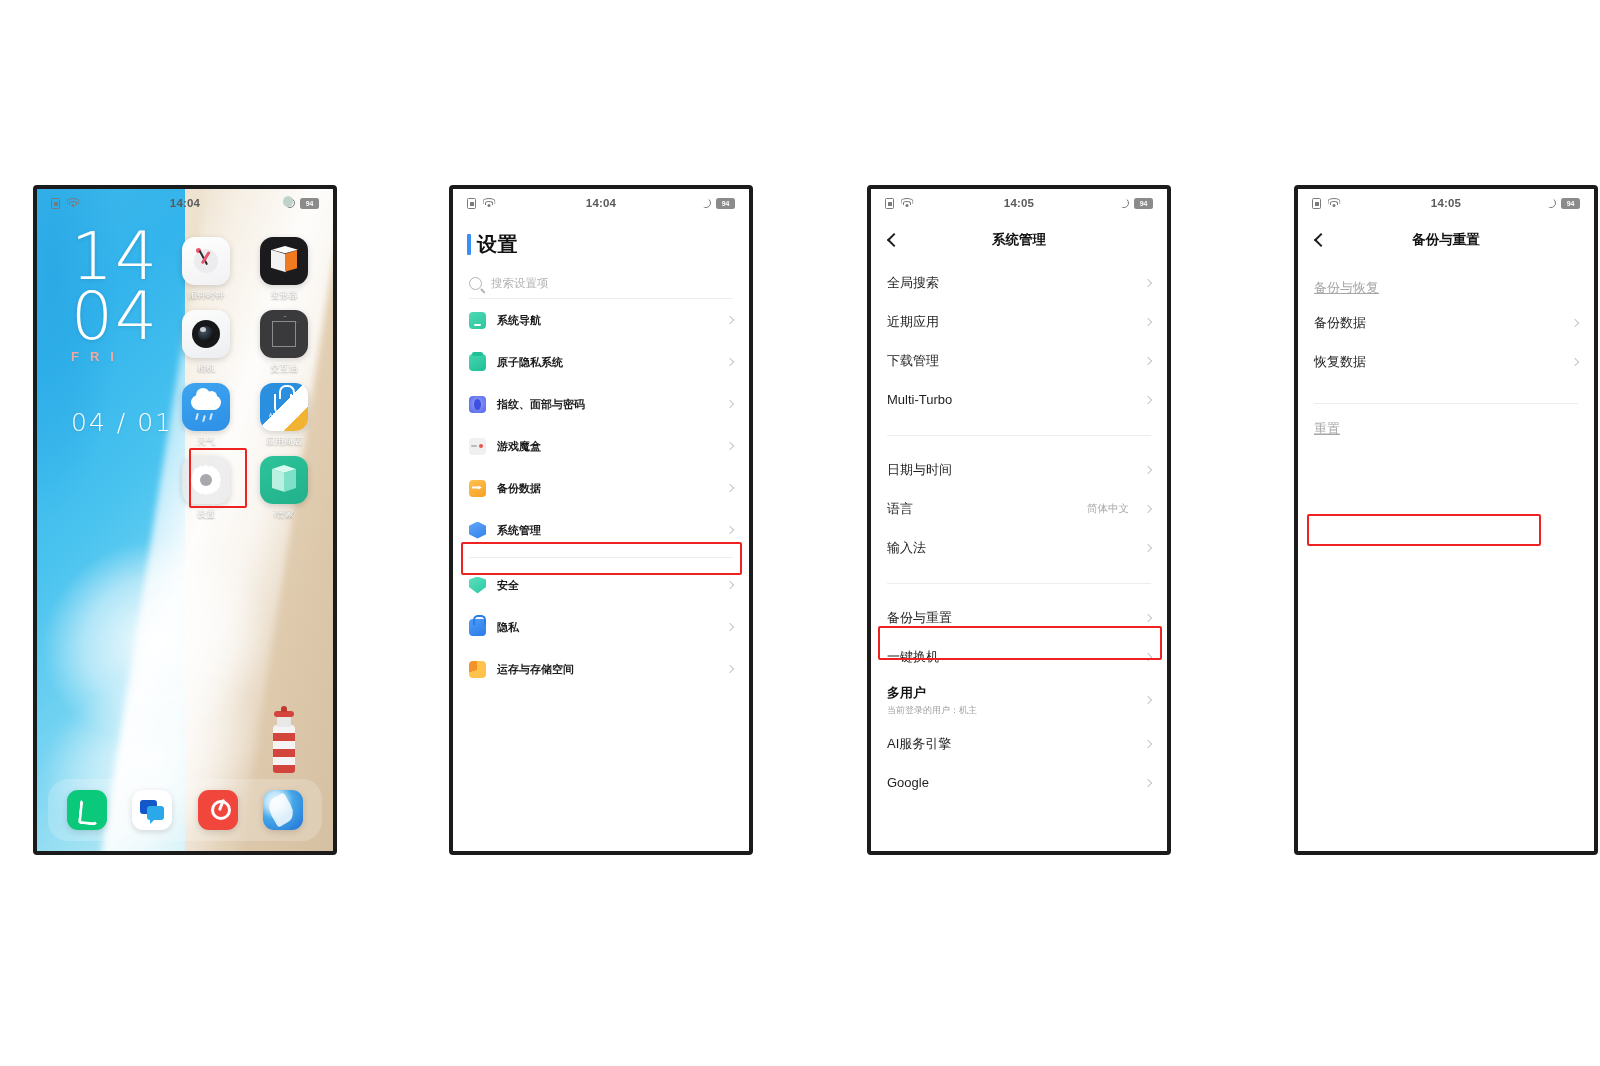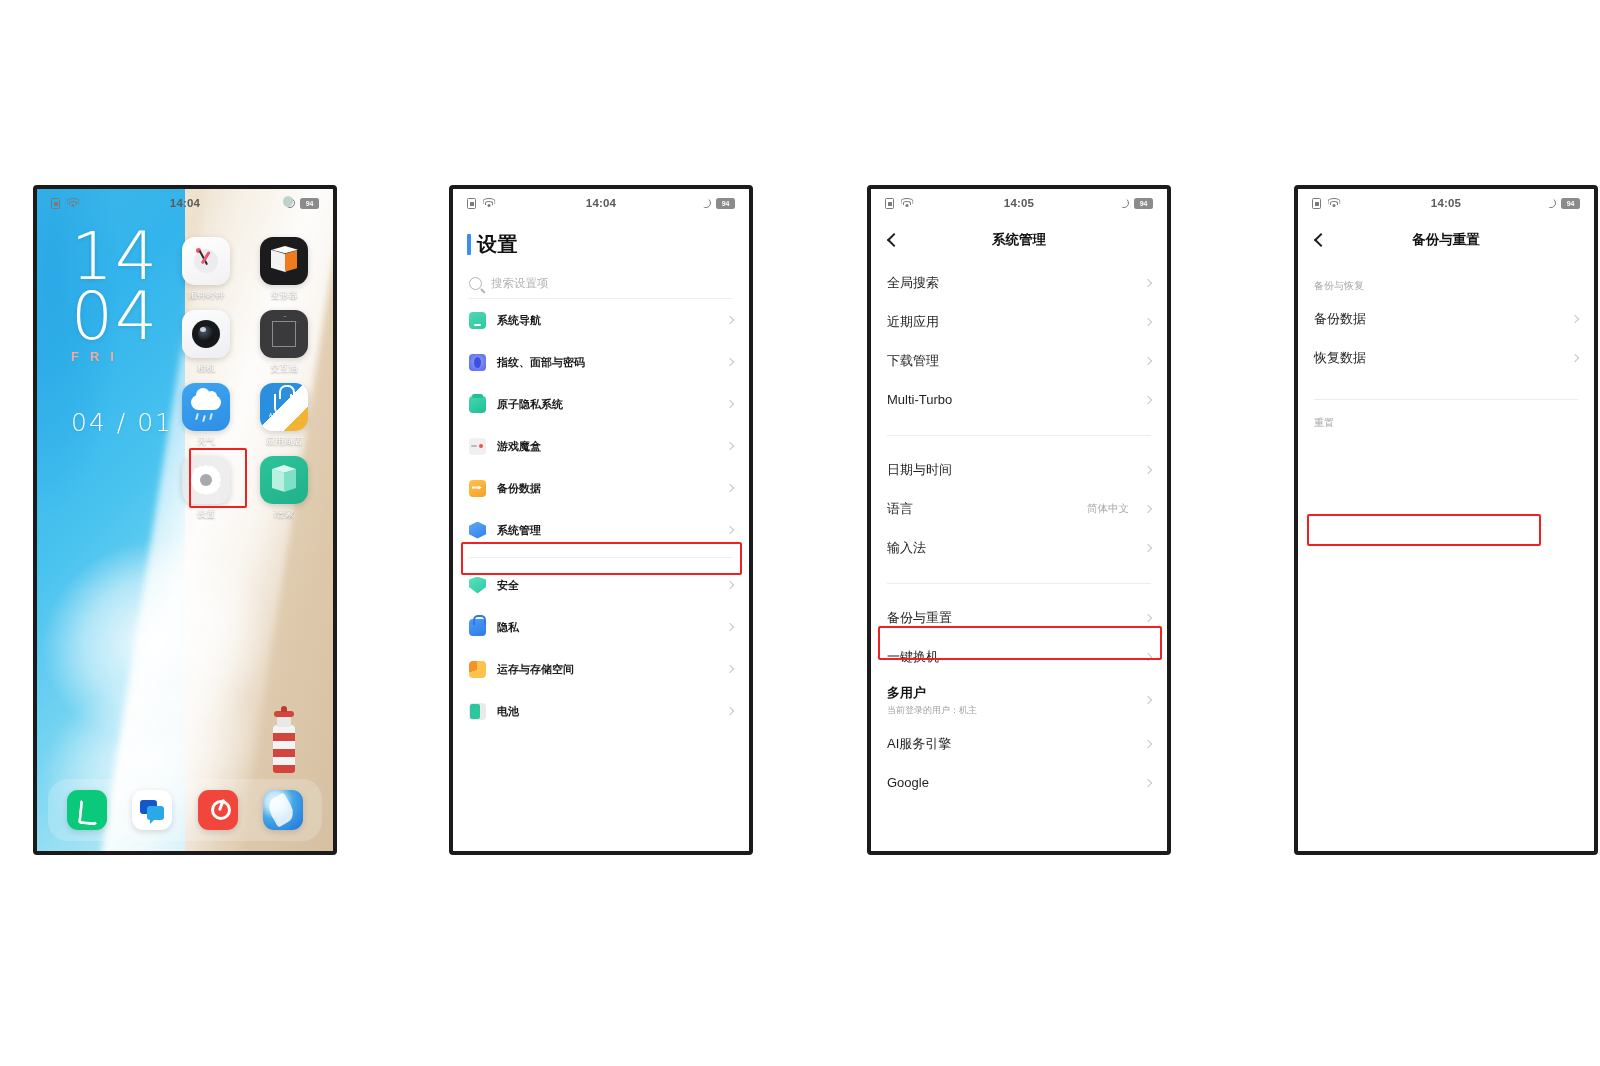--- a/index.html
+++ b/index.html
@@ -206,21 +206,21 @@
   .chev{width:6px;height:6px;border-right:1.4px solid #c6c6c6;border-top:1.4px solid #c6c6c6;transform:rotate(45deg);flex:none;}
   .divider{height:1px;background:#ededed;margin:6px 16px 6px 16px;}
 
   .row.plain{height:39px;}
   .row.plain .rt{font-size:13px;font-weight:500;color:#1f1f1f;}
   .row.two{height:48px;}
   .row .stack{flex:1;display:flex;flex-direction:column;gap:2px;}
   .row .stack .t{font-size:13px;font-weight:700;color:#141414;}
   .row .stack .s{font-size:9px;color:#a3a3a3;}
 
-  .group-label{font-size:10px;color:#a6a6a6;margin:16px 16px 6px 16px;}
+  .group-label{font-size:13px;color:#a6a6a6;margin:16px 16px 6px 16px;text-decoration:underline;}
 
   
   .navbar{height:40px;display:flex;align-items:center;padding:0 16px;position:relative;}
   .back{width:10px;height:10px;border-left:2px solid #1d1d1d;border-bottom:2px solid #1d1d1d;transform:rotate(45deg);margin-left:2px;}
   .nav-title{position:absolute;left:0;right:0;text-align:center;font-size:13.5px;font-weight:700;color:#121212;pointer-events:none;}
 
   
   .i-nav{background:linear-gradient(150deg,#4fd8b4,#2bc79d);}
   .i-nav::after{content:"";position:absolute;left:5px;bottom:3px;width:7px;height:2px;background:#fff;border-radius:1px;}
   .i-fp{background:radial-gradient(circle at 50% 45%,#9aa7f7 0%,#6f7ff0 55%,#5566ea 100%);border-radius:50%;}
@@ -400,30 +400,30 @@
           <span class="search-ph">搜索设置项</span>
         </div>
 
         <div class="list">
           <div class="row">
             <span class="ri i-nav"></span>
             <span class="rt">系统导航</span>
             <span class="chev"></span>
           </div>
           <div class="row">
+            <span class="ri i-atom"></span>
+            <span class="rt">原子隐私系统</span>
+            <span class="chev"></span>
+          </div>
+          <div class="row">
             <span class="ri i-fp"></span>
             <span class="rt">指纹、面部与密码</span>
             <span class="chev"></span>
           </div>
           <div class="row">
-            <span class="ri i-atom"></span>
-            <span class="rt">原子隐私系统</span>
-            <span class="chev"></span>
-          </div>
-          <div class="row">
             <span class="ri i-game"></span>
             <span class="rt">游戏魔盒</span>
             <span class="chev"></span>
           </div>
           <div class="row">
             <span class="ri i-quick"></span>
             <span class="rt">备份数据</span>
             <span class="chev"></span>
           </div>
           <div class="row">
@@ -442,25 +442,20 @@
             <span class="chev"></span>
           </div>
           <div class="row">
             <span class="ri i-priv"></span>
             <span class="rt">隐私</span>
             <span class="chev"></span>
           </div>
           <div class="row">
             <span class="ri i-stor"></span>
             <span class="rt">运存与存储空间</span>
-            <span class="chev"></span>
-          </div>
-          <div class="row">
-            <span class="ri i-batt"></span>
-            <span class="rt">电池</span>
             <span class="chev"></span>
           </div>
         </div>
       </div>
     </div>
   </div>
   <div class="hl" style="left:430px;top:542px;width:281px;height:33px;"></div>
 
   <div class="phone" id="phone3">
     <div class="screen">

